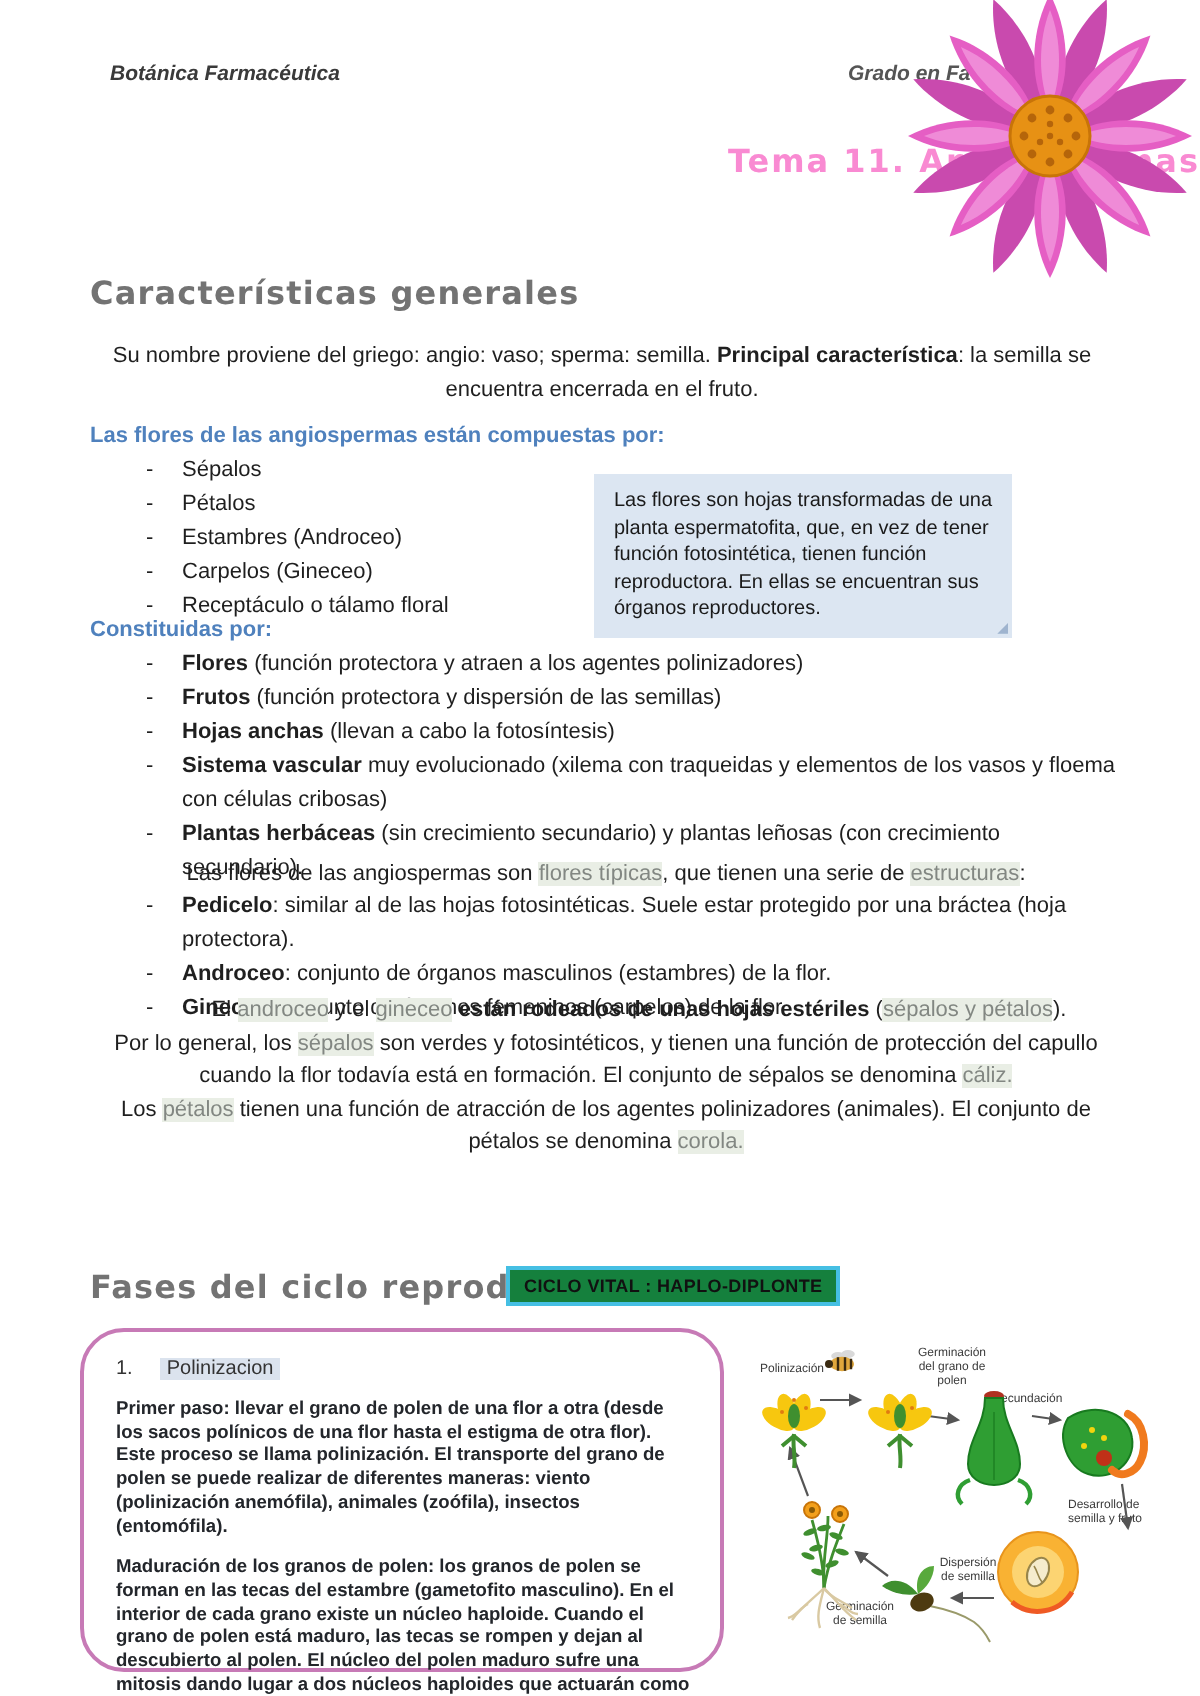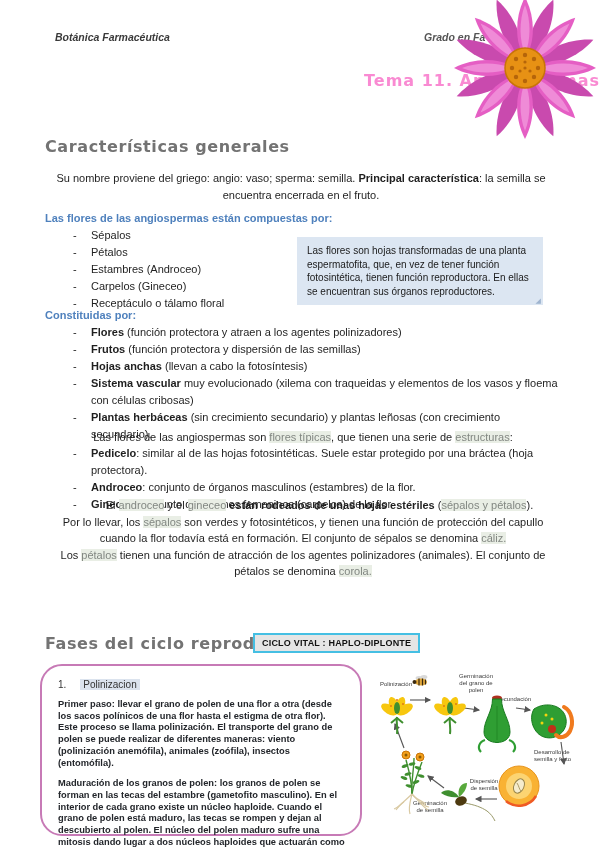--- a/index.html
+++ b/index.html
@@ -16,25 +16,25 @@
   .body-txt{font-size:11px;line-height:16.5px;text-align:center;}
   .blue-label{font-size:11px;font-weight:bold;color:#4f81bd;}
   .seg-b{font-weight:bold;}
   .seg-hl{background:#e9eee5;color:#828782;}
   
   ul.dash-list{list-style:none;margin:0;padding:0;}
   ul.dash-list li{display:flex;line-height:17px;font-size:11px;}
   ul.dash-list .dash{flex:0 0 18px;margin-left:28px;}
   ul.dash-list .li-content{flex:1;}
   
-  .note-box{left:297px;top:237px;width:246px;min-height:68px;background:#dce6f2;
+  .note-box{left:297px;top:237px;width:209px;min-height:68px;background:#dce6f2;
             box-sizing:border-box;padding:7px 10px;font-size:10px;line-height:13.5px;color:#1a1a1a;}
   .note-handle{position:absolute;right:2px;bottom:1px;font-size:7px;color:#9fb4cf;line-height:7px;}
   
-  .ciclo-box{left:253px;top:633px;border:2px solid #45bfe3;background:#e5e5e5;padding:3px 7px;
+  .ciclo-box{left:253px;top:633px;border:2px solid #45bfe3;background:#15803d;padding:3px 7px;
              font-size:9px;font-weight:bold;color:#111;letter-spacing:.2px;white-space:nowrap;}
   
   .pink-box{left:40px;top:664px;width:322px;height:172px;border:2.5px solid #c77ab6;border-radius:22px;
             box-sizing:border-box;padding:13px 13px 9px 16px;}
   .step-line{font-size:10px;color:#333;display:flex;gap:14px;}
   .step-title{background:#dbe3ee;padding:0 3px;color:#333;}
   .pink-box p{margin:9px 0 0;font-size:9.3px;line-height:11.7px;font-weight:bold;color:#23262b;}
   
   .dg-label{font-size:6px;fill:#3b3b3b;font-family:"Liberation Sans",sans-serif;}
 </style>
@@ -195,21 +195,21 @@
         <span class="li-content"><span class="seg-b">Androceo</span><span>: conjunto de órganos masculinos (estambres) de la flor.</span></span>
       </li>
       <li>
         <span class="dash">-</span>
         <span class="li-content"><span class="seg-b">Gineceo</span><span>: conjunto de órganos femeninos (carpelos) de la flor</span></span>
       </li>
     </ul>
 
   <div class="abs body-txt" style="left:45px;top:497px;width:516px;">
     <p style="margin:0;padding-left:33px;"><span>El </span><span class="seg-hl">androceo</span><span> y el </span><span class="seg-hl">gineceo</span><span> </span><span class="seg-b">están rodeados de unas hojas estériles</span><span> (</span><span class="seg-hl">sépalos y pétalos</span><span>).</span></p>
-    <p style="margin:0;"><span>Por lo llevar, los </span><span class="seg-hl">sépalos</span><span> son verdes y fotosintéticos, y tienen una función de protección del capullo cuando la flor todavía está en formación. El conjunto de sépalos se denomina </span><span class="seg-hl">cáliz.</span></p>
+    <p style="margin:0;"><span>Por lo general, los </span><span class="seg-hl">sépalos</span><span> son verdes y fotosintéticos, y tienen una función de protección del capullo cuando la flor todavía está en formación. El conjunto de sépalos se denomina </span><span class="seg-hl">cáliz.</span></p>
     <p style="margin:0;"><span>Los </span><span class="seg-hl">pétalos</span><span> tienen una función de atracción de los agentes polinizadores (animales). El conjunto de pétalos se denomina </span><span class="seg-hl">corola.</span></p>
   </div>
 
   <div class="abs pink-h" style="left:45px;top:634px;">Fases del ciclo reproductivo</div>
   <div class="abs ciclo-box">CICLO VITAL : HAPLO-DIPLONTE</div>
 
   <div class="abs pink-box">
     <div class="step-line">
       <span>1.</span>
       <span class="step-title">Polinizacion</span>

